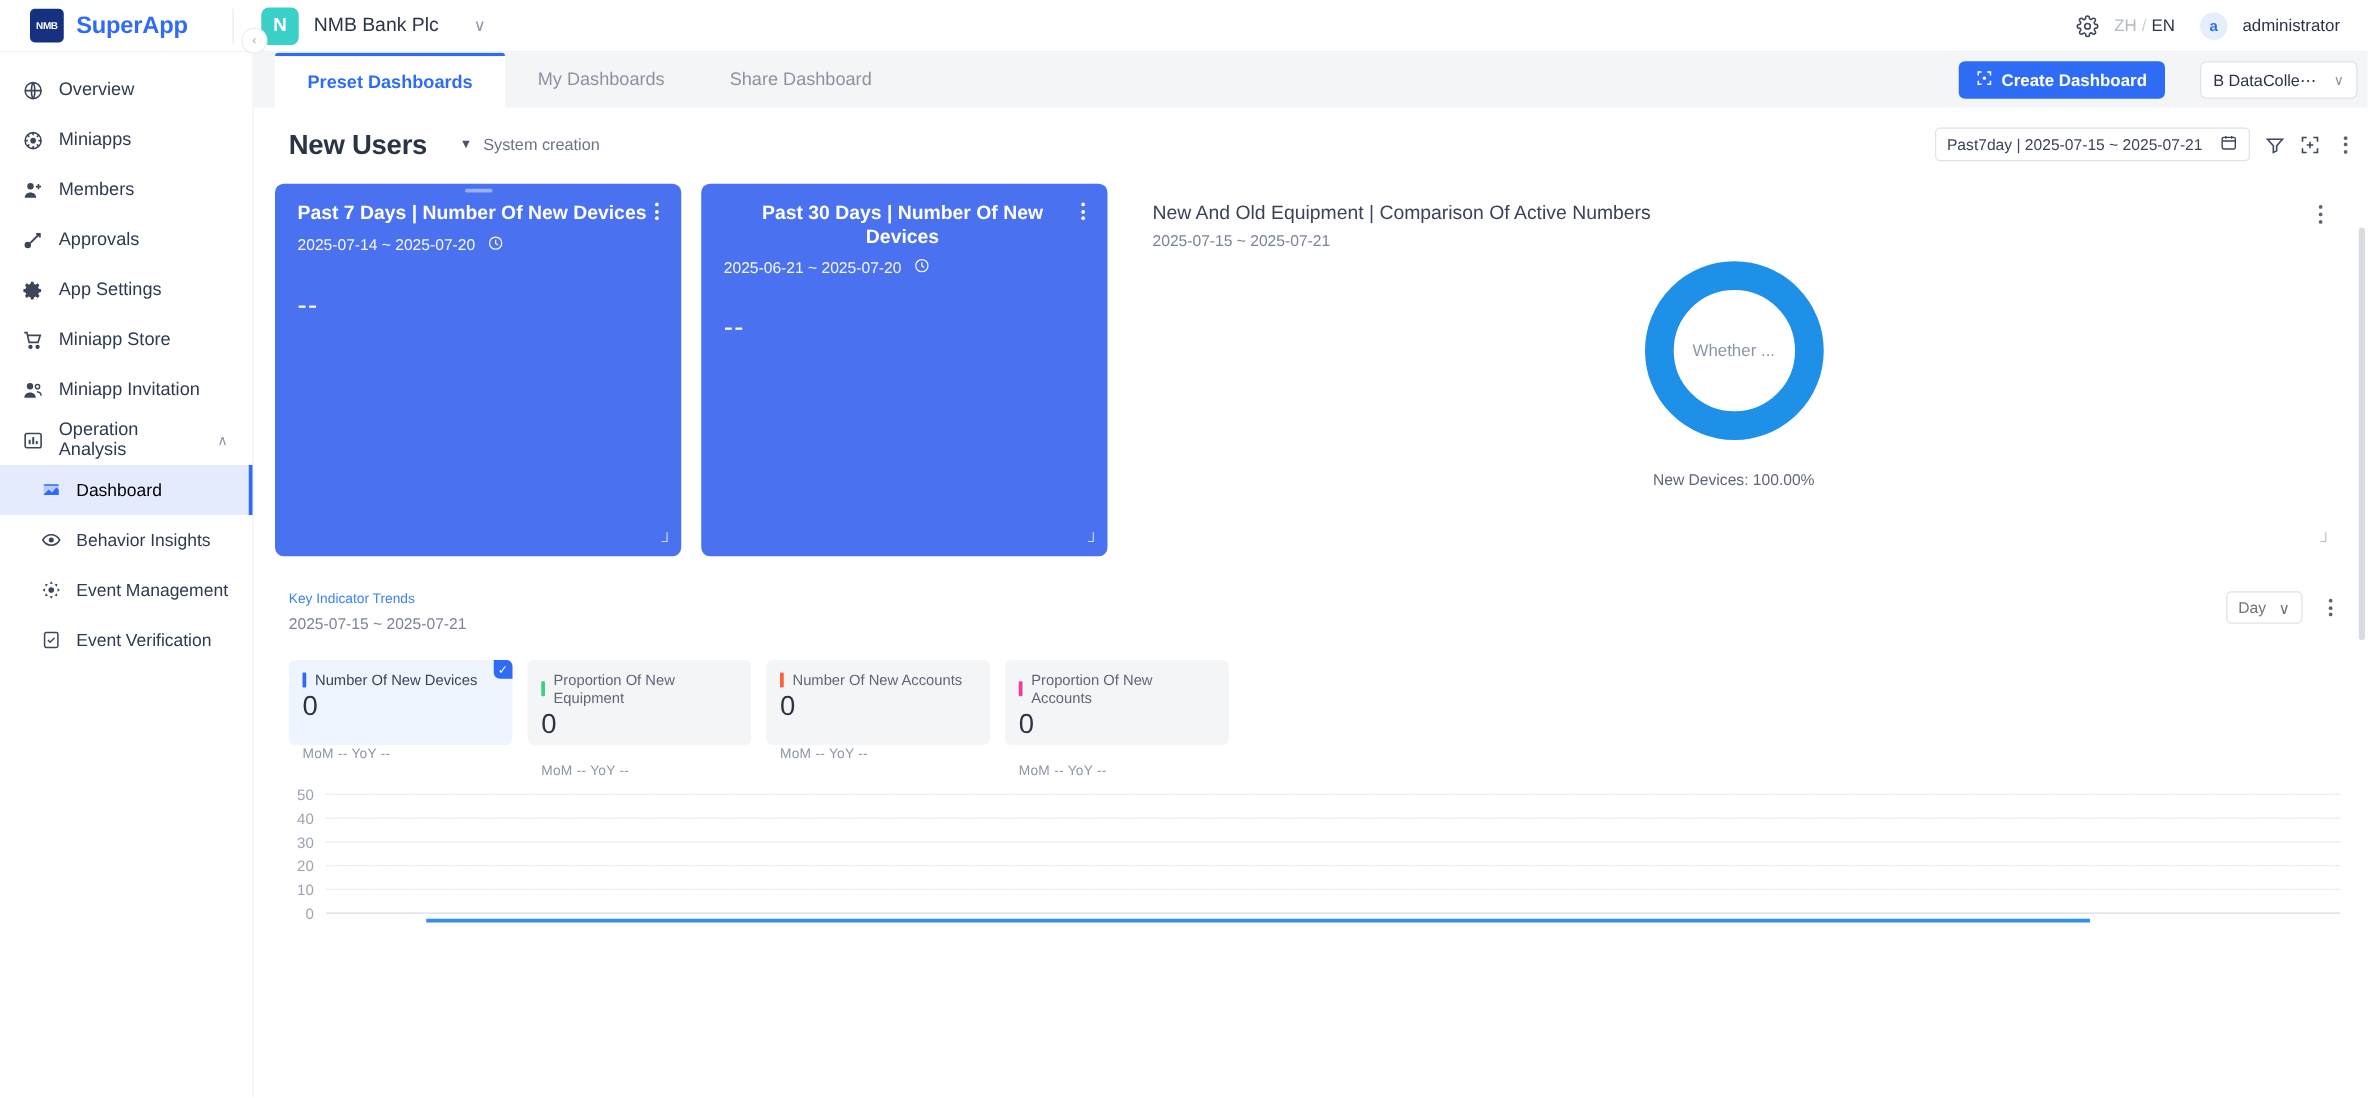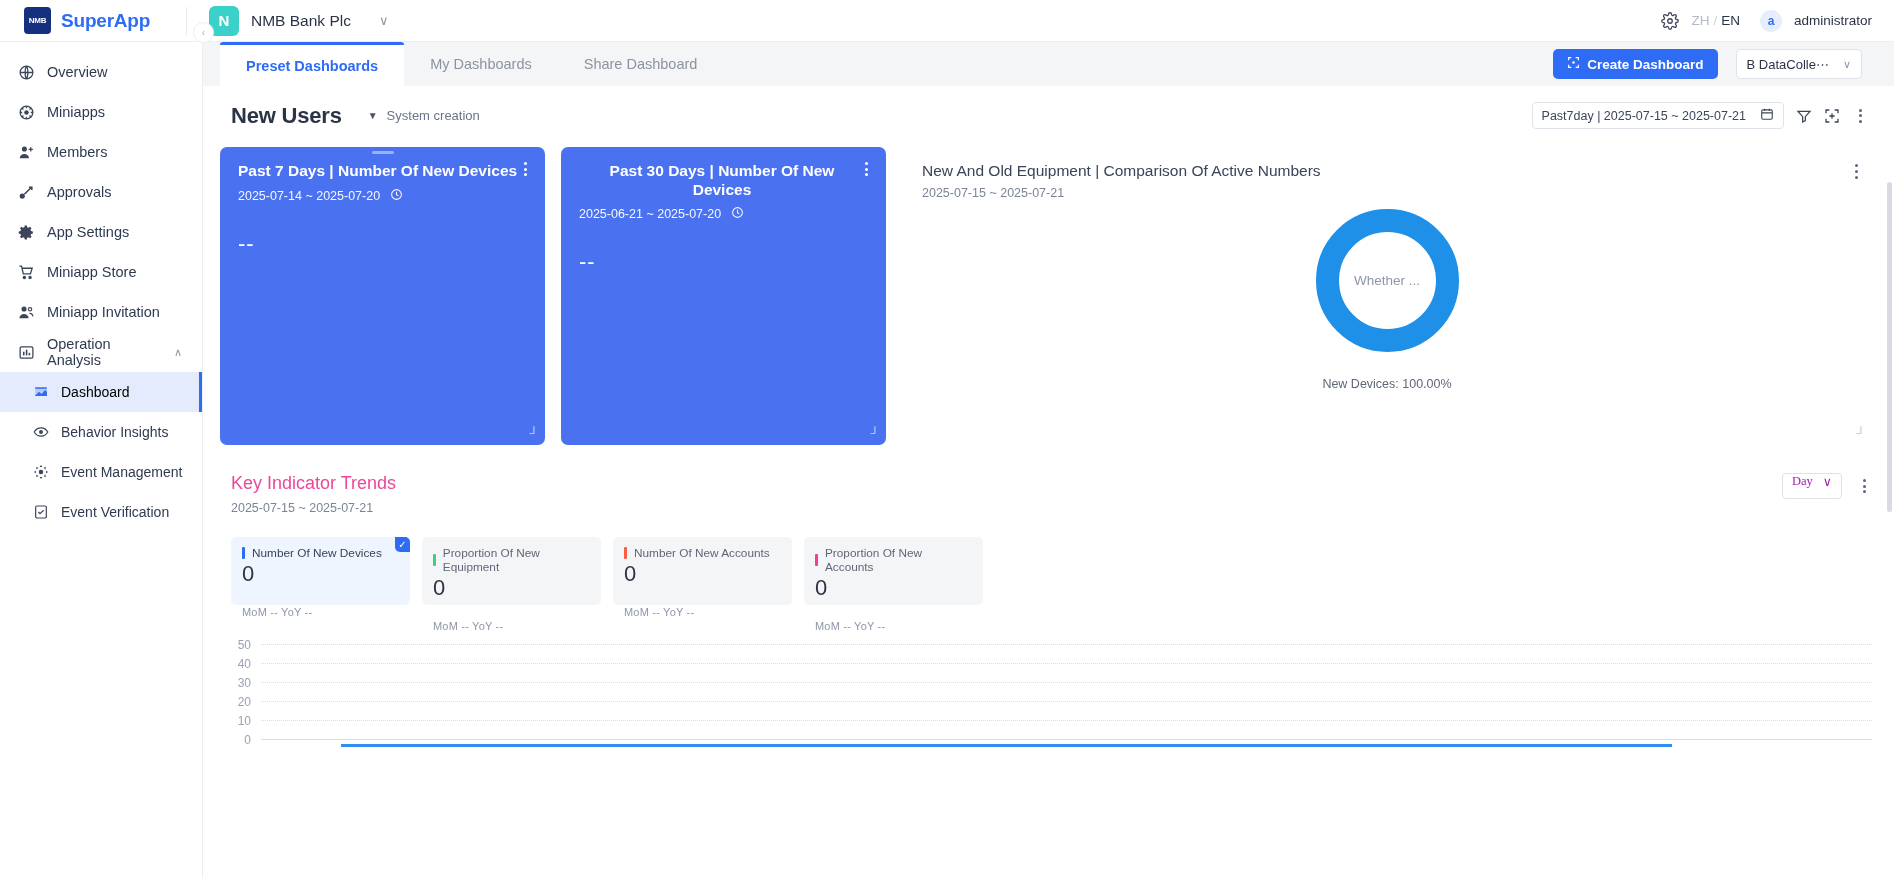--- a/index.html
+++ b/index.html
@@ -88,38 +88,38 @@
   }
   .tab {
     padding: 0 26px; display: flex; align-items: center;
     font-size: 14.5px; color: #8b93a2; cursor: pointer; background: transparent;
   }
   .tab.active {
     background: #ffffff; color: #2f6cf6; font-weight: bold;
     border-top: 3px solid #2f6cf6; border-radius: 3px 3px 0 0;
   }
   .tabbar-right {
-    margin-left: auto; display: flex; align-items: center; gap: 18px; padding-right: 32px;
+    margin-left: auto; display: flex; align-items: center; gap: 28px; padding-right: 8px;
   }
   .btn-primary {
     height: 30px; border-radius: 5px; background: #2f6cf6; color: #fff;
     font-size: 13.5px; font-weight: bold; display: flex; align-items: center;
     gap: 7px; padding: 0 14px; cursor: pointer; border: none;
   }
   .select-box {
     height: 30px; border: 1px solid #dfe2e8; background: #fff; border-radius: 5px;
     display: flex; align-items: center; gap: 14px; padding: 0 10px;
     font-size: 13px; color: #2b3446; cursor: pointer;
   }
   .select-box .cv { color: #8d96a8; font-size: 11px; }
 
   .panel {
     background: #ffffff; margin: 0 0 0 0; height: 792px; overflow: hidden; position: relative;
   }
-  .panel-head { display: flex; align-items: center; padding: 16px 26px 0 28px; }
+  .panel-head { display: flex; align-items: center; padding: 16px 10px 0 28px; }
   .page-title { font-size: 22px; font-weight: bold; color: #2b3446; letter-spacing: -0.2px; }
   .sys-creation {
     margin-left: 26px; display: flex; align-items: center; gap: 9px;
     font-size: 13px; color: #6a7387; cursor: pointer;
   }
   .sys-creation .tri { color: #4a5468; font-size: 10px; }
   .head-right { margin-left: auto; display: flex; align-items: center; gap: 12px; text-align: right; }
   .date-pill {
     height: 27px; border: 1px solid #dfe2e8; border-radius: 4px; background: #fff;
     display: flex; align-items: center; gap: 14px; padding: 0 9px;
@@ -167,27 +167,27 @@
     border: 23px solid #1e90e8; background: #fff;
     display: flex; align-items: center; justify-content: center;
   }
   .donut-center { font-size: 13.5px; color: #8d96a8; }
   .donut-legend { font-size: 12.5px; color: #5e6779; margin-top: 25px; }
   .donutcard .grip { position: absolute; right: 7px; bottom: 5px; font-size: 12px; color: #b6bcc8; }
 
   
   .trends { padding: 28px 22px 0 28px; }
   .trend-head { display: flex; align-items: flex-start; }
-  .trend-title { font-size: 18px; color: #ec4899; }
+  .trend-title { font-size: 11px; color: #3b82f6; }
   .trend-sub { font-size: 12.5px; color: #7b8496; margin-top: 7px; }
   .trend-right { margin-left: auto; display: flex; align-items: center; gap: 14px; }
   .day-select {
     height: 26px; border: 1px solid #dfe2e8; border-radius: 4px; background: #fff;
-    display: flex; align-items: flex-start; gap: 10px; padding: 0 9px;
-    font-size: 12.5px; color: #a21caf; cursor: pointer; font-family: Liberation Serif, serif;
+    display: flex; align-items: center; gap: 10px; padding: 0 9px;
+    font-size: 12.5px; color: #737373; cursor: pointer;
   }
 
   .kpis { display: flex; gap: 12px; margin-top: 22px; }
   .kpi {
     width: 179px; height: 68px; background: #f4f5f7; border-radius: 5px;
     padding: 9px 11px; position: relative; cursor: pointer;
   }
   .kpi.selected { background: #eff5fe; }
   .kpi-head { display: flex; align-items: center; gap: 7px; }
   .kpi-dot { width: 3px; height: 12px; border-radius: 1px; display: block; }

